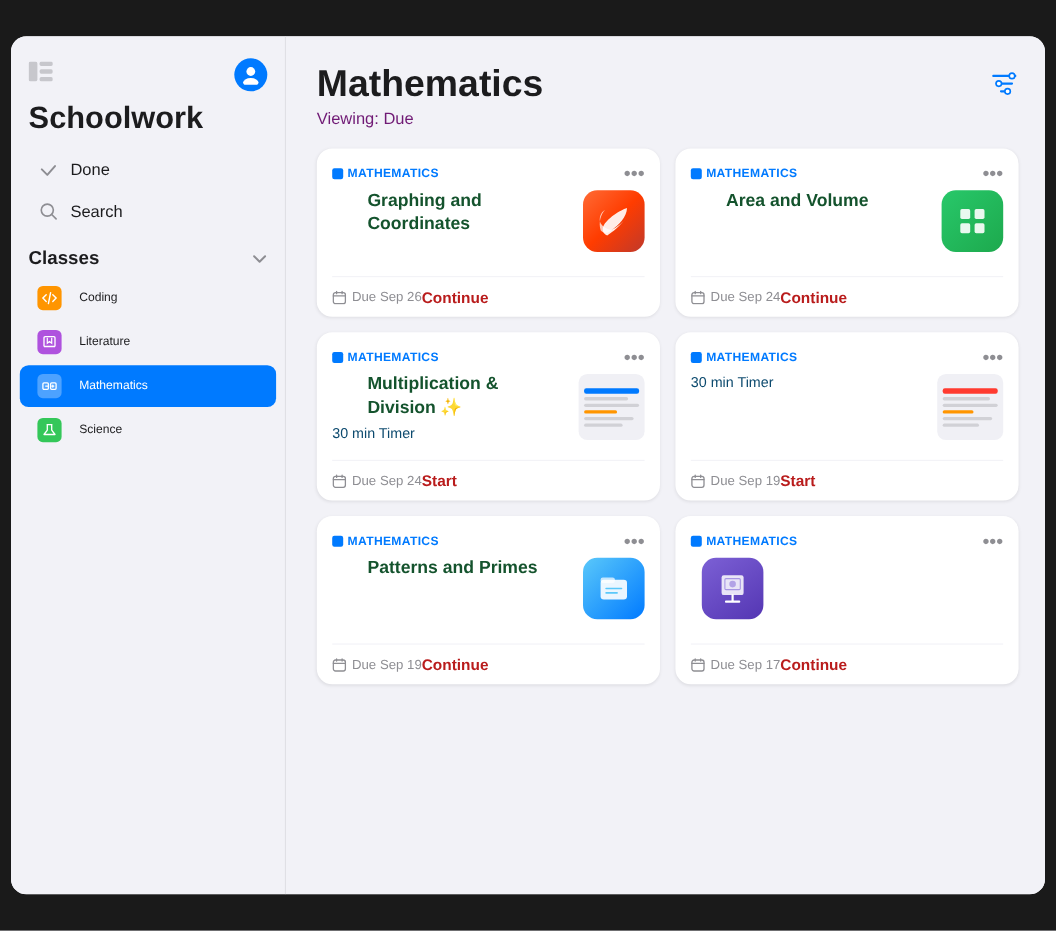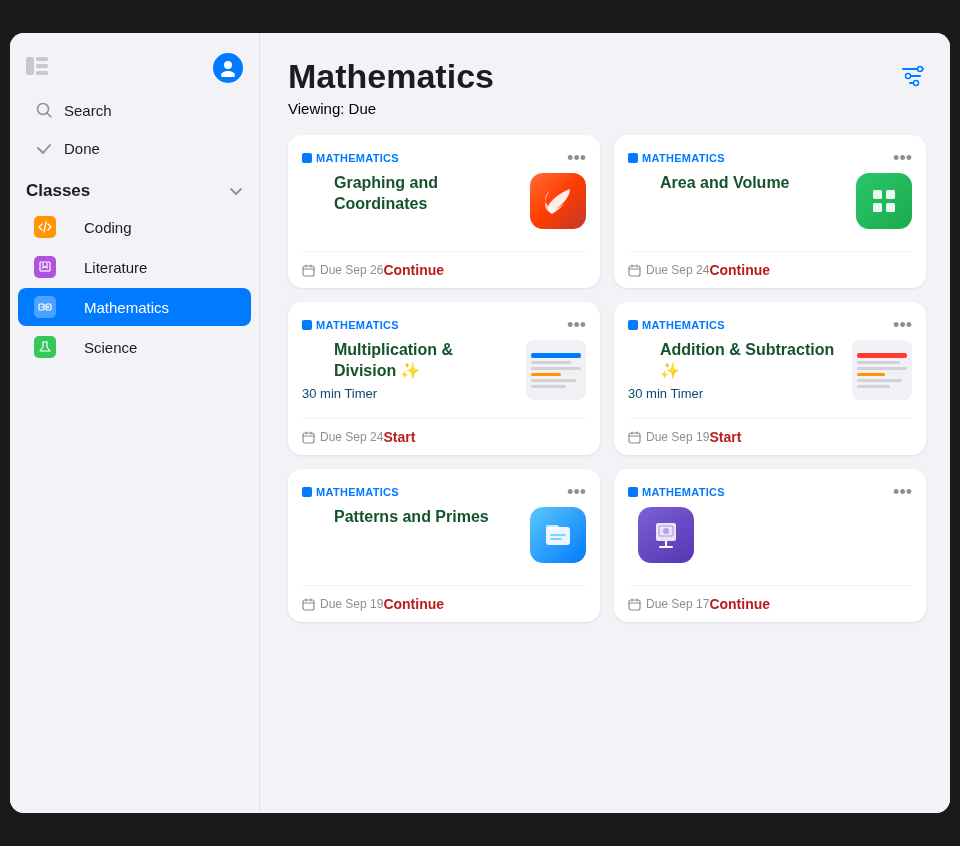--- a/index.html
+++ b/index.html
@@ -98,22 +98,22 @@
       font-size: 13px;
     }
     .class-item {
       display: flex;
       align-items: center;
       padding: 8px 16px;
       cursor: pointer;
       border-radius: 8px;
       margin: 1px 8px;
       color: #1c1c1e;
-      font-size: 15px;
-      gap: 28px;
+      font-size: 11px;
+      gap: 16px;
     }
     .class-item.active {
       background: #007aff;
       color: white;
     }
     .class-dot {
       width: 22px;
       height: 22px;
       border-radius: 5px;
       display: flex;
@@ -148,21 +148,21 @@
       cursor: pointer;
       color: #007aff;
       font-size: 22px;
       margin-top: 8px;
     }
     .viewing-label {
       font-size: 15px;
       color: #8e8e93;
       margin-bottom: 18px;
     }
-    .viewing-label span { color: #000000; }
+    .viewing-label span { color: #701a75; }
     
     .cards-grid {
       display: grid;
       grid-template-columns: 1fr 1fr;
       gap: 14px;
     }
     .card {
       background: white;
       border-radius: 14px;
       padding: 14px 14px 10px 14px;
@@ -301,39 +301,40 @@
         </svg>
       </button>
       <button class="user-btn">
         <svg width="18" height="18" viewBox="0 0 18 18" fill="none">
           <circle cx="9" cy="6" r="4" fill="white"></circle>
           <ellipse cx="9" cy="16" rx="7" ry="4" fill="white"></ellipse>
         </svg>
       </button>
     </div>
 
-
+    <div class="app-title">Schoolwork</div>
+
+
+    <div class="nav-item">
+      <span class="nav-icon">
+        <svg width="18" height="18" viewBox="0 0 18 18" fill="none">
+          <path d="M3 9l5 5 7-8" stroke="#8e8e93" stroke-width="1.8" stroke-linecap="round" stroke-linejoin="round"></path>
+        </svg>
+      </span>
+      <span>Done</span>
+    </div>
 
     <div class="nav-item">
       <span class="nav-icon">
         <svg width="18" height="18" viewBox="0 0 18 18" fill="none">
           <circle cx="8" cy="8" r="5.5" stroke="#8e8e93" stroke-width="1.5"></circle>
           <path d="M12 12l4 4" stroke="#8e8e93" stroke-width="1.5" stroke-linecap="round"></path>
         </svg>
       </span>
       <span>Search</span>
-    </div>
-
-    <div class="nav-item">
-      <span class="nav-icon">
-        <svg width="18" height="18" viewBox="0 0 18 18" fill="none">
-          <path d="M3 9l5 5 7-8" stroke="#8e8e93" stroke-width="1.8" stroke-linecap="round" stroke-linejoin="round"></path>
-        </svg>
-      </span>
-      <span>Done</span>
     </div>
 
     <div class="section-header">
       <span class="section-title">Classes</span>
       <span class="chevron-icon">
         <svg width="14" height="10" viewBox="0 0 14 10" fill="none">
           <path d="M2 3l5 5 5-5" stroke="#8e8e93" stroke-width="1.8" stroke-linecap="round" stroke-linejoin="round"></path>
         </svg>
       </span>
     </div>
@@ -503,21 +504,20 @@
       <div class="card">
         <div class="card-header">
           <span class="card-subject">
             <span style="width:10px;height:10px;background:#007aff;border-radius:2px;display:inline-block;"></span>
             <span>MATHEMATICS</span>
           </span>
           <button class="card-more">•••</button>
         </div>
         <div class="card-body">
           <div class="card-info">
-            <div class="card-title">Addition &amp; Subtraction ✨</div>
             <div class="card-subtitle">30 min Timer</div>
           </div>
           <div class="card-thumbnail">
             <div style="padding:5px;width:100%;">
               <div style="height:5px;background:#ff3b30;border-radius:2px;margin-bottom:3px;"></div>
               <div style="height:3px;background:#d1d1d6;border-radius:2px;margin-bottom:3px;width:85%;"></div>
               <div style="height:3px;background:#d1d1d6;border-radius:2px;margin-bottom:3px;"></div>
               <div style="height:3px;background:#ff9500;border-radius:2px;margin-bottom:3px;width:55%;"></div>
               <div style="height:3px;background:#d1d1d6;border-radius:2px;margin-bottom:3px;width:90%;"></div>
               <div style="height:3px;background:#d1d1d6;border-radius:2px;width:65%;"></div>

